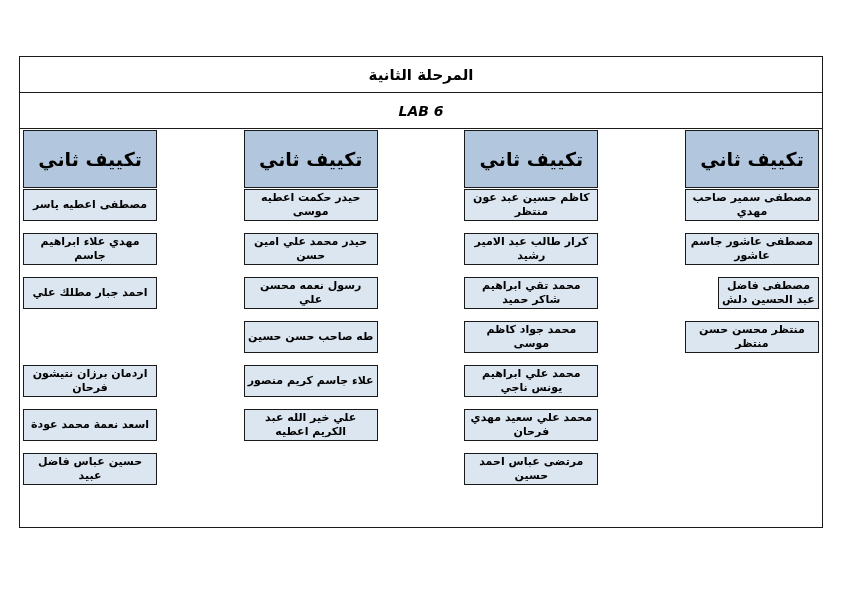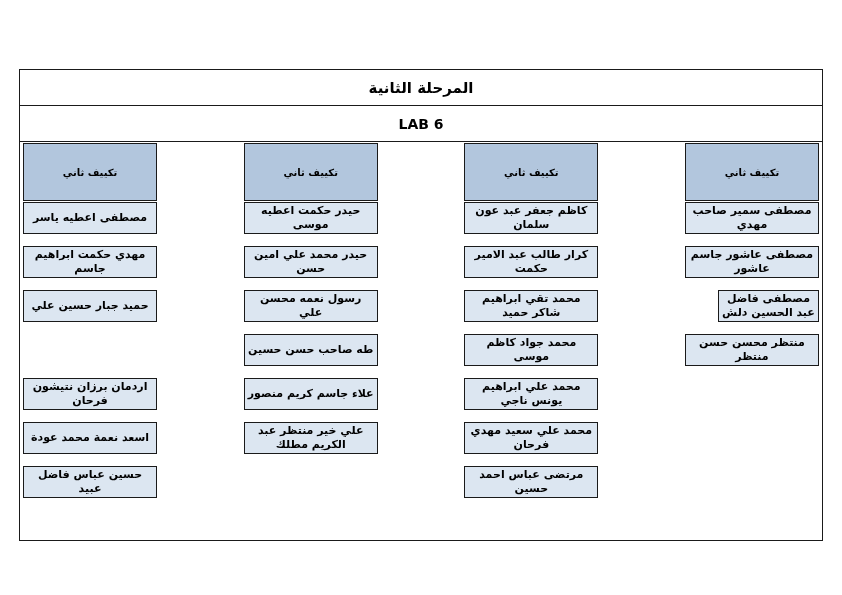--- a/index.html
+++ b/index.html
@@ -19,21 +19,21 @@
   .page {
     position: relative;
     width: 842px;
     height: 595px;
   }
 
   
   .sheet {
     position: absolute;
     left: 19px;
-    top: 69px;
+    top: 56px;
     width: 804px;
     height: 472px;
     border: 1.5px solid #1a1a1a;
     box-sizing: border-box;
     background: #ffffff;
   }
 
   
   .title-row {
     height: 36px;
@@ -45,20 +45,21 @@
   }
   .title-row .txt {
     font-size: 15px;
     font-weight: 700;
     letter-spacing: 0;
   }
   .title-row.sub .txt {
     font-size: 14px;
     font-weight: 700;
     direction: ltr;
+    font-style: italic;
   }
 
   
   .columns {
     position: absolute;
     left: 0;
     top: 73px;
     width: 100%;
     height: 399px;
     display: flex;
@@ -81,21 +82,21 @@
     height: 58px;
     background: #b2c6dd;
     border: 1.5px solid #1a1a1a;
     box-sizing: border-box;
     display: flex;
     align-items: center;
     justify-content: center;
     margin-bottom: 1px;
   }
   .col-head .txt {
-    font-size: 10px;
+    font-size: 19px;
     font-weight: 700;
   }
 
   
   .cell {
     height: 32px;
     background: #dce6f1;
     border: 1.5px solid #1a1a1a;
     box-sizing: border-box;
     display: flex;
@@ -152,24 +153,24 @@
         <div class="cell">
           <span class="txt">منتظر محسن حسن منتظر</span>
         </div>
       </div>
 
       <div class="column c2">
         <div class="col-head">
           <span class="txt">تكييف ثاني</span>
         </div>
         <div class="cell">
-          <span class="txt">كاظم جعفر عبد عون سلمان</span>
-        </div>
-        <div class="cell">
-          <span class="txt">كرار طالب عبد الامير حكمت</span>
+          <span class="txt">كاظم حسين عبد عون منتظر</span>
+        </div>
+        <div class="cell">
+          <span class="txt">كرار طالب عبد الامير رشيد</span>
         </div>
         <div class="cell">
           <span class="txt">محمد تقي ابراهيم شاكر حميد</span>
         </div>
         <div class="cell">
           <span class="txt">محمد جواد كاظم موسى</span>
         </div>
         <div class="cell">
           <span class="txt">محمد علي ابراهيم يونس ناجي</span>
         </div>
@@ -194,36 +195,36 @@
         <div class="cell">
           <span class="txt">رسول نعمه محسن علي</span>
         </div>
         <div class="cell">
           <span class="txt">طه صاحب حسن حسين</span>
         </div>
         <div class="cell">
           <span class="txt">علاء جاسم كريم منصور</span>
         </div>
         <div class="cell">
-          <span class="txt">علي خير منتظر عبد الكريم مطلك</span>
+          <span class="txt">علي خير الله عبد الكريم اعطيه</span>
         </div>
       </div>
 
       <div class="column c4">
         <div class="col-head">
           <span class="txt">تكييف ثاني</span>
         </div>
         <div class="cell">
           <span class="txt">مصطفى اعطيه ياسر</span>
         </div>
         <div class="cell">
-          <span class="txt">مهدي حكمت ابراهيم جاسم</span>
-        </div>
-        <div class="cell">
-          <span class="txt">حميد جبار حسين علي</span>
+          <span class="txt">مهدي علاء ابراهيم جاسم</span>
+        </div>
+        <div class="cell">
+          <span class="txt">احمد جبار مطلك علي</span>
         </div>
         <div class="cell empty">
           
         </div>
         <div class="cell">
           <span class="txt">اردمان برزان نتيشون فرحان</span>
         </div>
         <div class="cell">
           <span class="txt">اسعد نعمة محمد عودة</span>
         </div>

